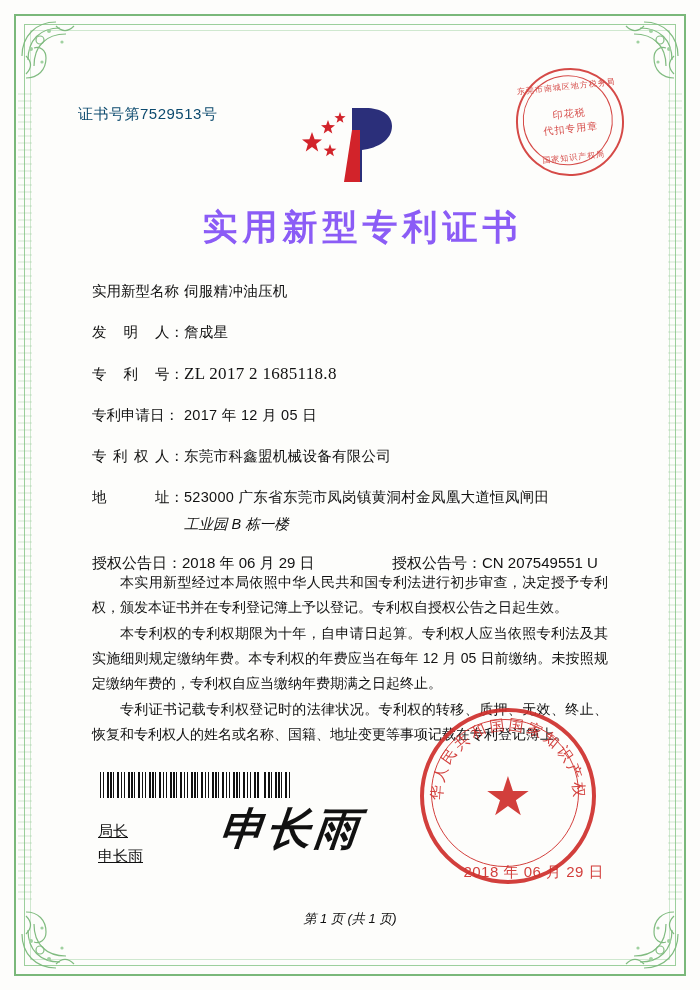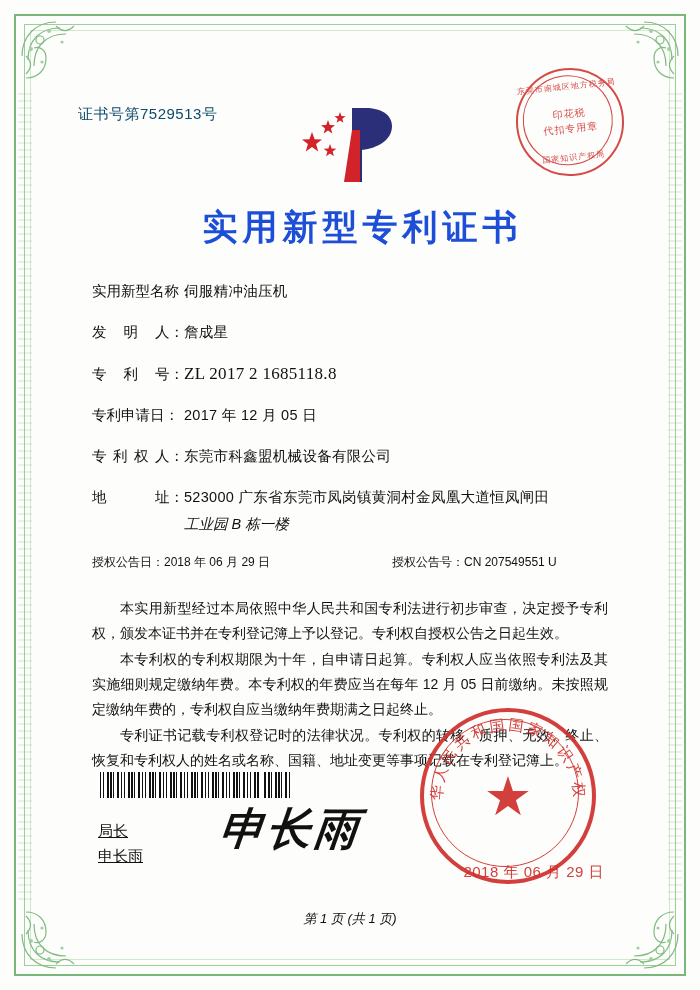--- a/index.html
+++ b/index.html
@@ -92,21 +92,21 @@
   }
   .title {
     position: absolute;
     left: 0; right: 0;
     top: 204px;
     text-align: center;
     font-family: "DejaVu Serif", serif;
     font-size: 35px;
     font-weight: bold;
     letter-spacing: 5px;
-    color: #1d4ed8;
+    color: #8b5cf6;
     padding-left: 25px;
   }
 
   
   .seal-top {
     position: absolute;
     right: 76px;
     top: 68px;
     width: 104px;
     height: 104px;
@@ -179,30 +179,30 @@
   .addr-cont {
     margin-top: -14px;
     margin-bottom: 20px;
     padding-left: 92px;
     font-size: 14.5px;
     font-style: italic;
   }
   .pub-row {
     display: flex;
     margin-bottom: 10px;
-    font-size: 12px;
+    font-size: 15px;
   }
   .pub-left { width: 300px; flex: 0 0 300px; }
   .pub-right { flex: 1; }
 
   
   .body-text {
     position: absolute;
     left: 92px;
-    top: 596px;
+    top: 570px;
     width: 516px;
     font-size: 14px;
     line-height: 25px;
     color: #111;
     text-align: justify;
   }
   .body-text p {
     margin: 0 0 1px 0;
     text-indent: 28px;
   }

